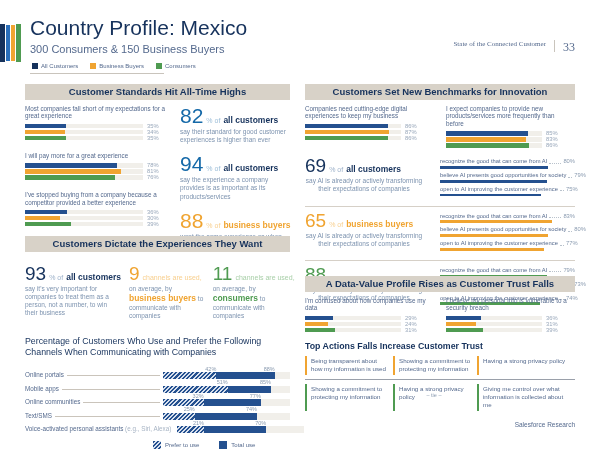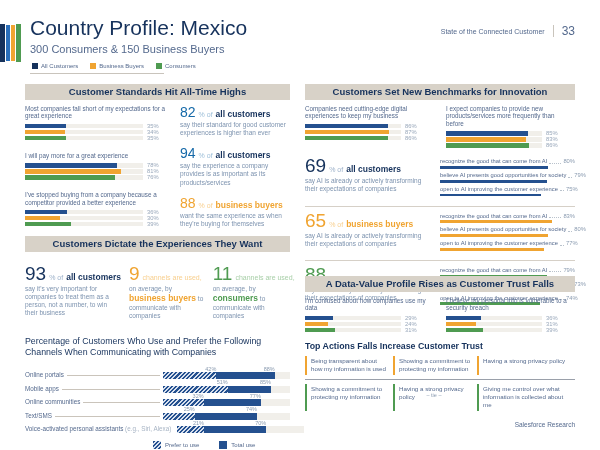--- a/index.html
+++ b/index.html
@@ -8,21 +8,21 @@
 
   
   .stripes{left:0;top:24px;display:flex;height:38px;}
   .stripes i{display:block;margin-right:1px;}
   .s1{width:5px;background:#16325c;height:38px;}
   .s2{width:4px;background:#2a6fbb;height:36px;margin-top:1px;}
   .s3{width:4px;background:#f0a431;height:36px;margin-top:1px;}
   .s4{width:5px;background:#4f9b51;height:38px;}
   .title{left:30px;top:16px;font-size:21px;color:#16325c;font-weight:400;}
   .subtitle{left:30px;top:43px;font-size:11px;color:#54698d;}
-  .topright{right:25px;top:24px;display:flex;align-items:center;gap:8px;}
+  .topright{right:25px;top:40px;display:flex;gap:8px;font-family:Liberation Serif, serif;}
   .report-name{font-size:7px;color:#54698d;}
   .vdiv{width:1px;height:12px;background:#c9c4bc;display:inline-block;}
   .pagenum{font-size:12px;color:#54698d;}
   .legend{left:30px;top:63px;display:flex;gap:12px;padding:0 4px 4px 2px;border-bottom:1px solid #c9c4bc;width:128px;}
   .litem{display:flex;align-items:center;gap:3px;font-size:6px;color:#54698d;white-space:nowrap;}
   .sw{width:6px;height:6px;display:inline-block;flex-shrink:0;}
   .sw-navy{background:#16325c;} .sw-orange{background:#f0a431;} .sw-green{background:#4f9b51;}
 
   
   .sechead{height:16px;line-height:16px;background:#d8d2c8;color:#16325c;font-weight:bold;font-size:9.5px;text-align:center;white-space:nowrap;overflow:hidden;}
@@ -36,21 +36,21 @@
   .brow{display:flex;align-items:center;height:6px;}
   .btrack{width:118px;height:4.5px;background:#f1efea;}
   .btrack2{width:96px;height:4.5px;background:#f1efea;}
   .bfill{height:100%;}
   .f-navy{background:#24508f;} .f-orange{background:#f0a431;} .f-green{background:#4f9b51;}
   .bpct{font-size:5.8px;color:#98a7ba;margin-left:4px;width:18px;flex-shrink:0;}
 
   
   .stat{margin-bottom:9px;}
   .stat-top{display:flex;align-items:baseline;white-space:nowrap;}
-  .stat-num{font-size:14px;line-height:1;}
+  .stat-num{font-size:21px;line-height:1;}
   .stat-suffix{font-size:7px;margin:0 3px;}
   .stat-aud{font-size:8.5px;font-weight:bold;}
   .stat-desc{font-size:6.5px;line-height:1.25;color:#7d93af;margin-top:2px;}
   .acc-blue .stat-num{color:#1569a8;} .acc-blue .stat-aud{color:#16325c;} .acc-blue .stat-suffix{color:#9bbdd8;}
   .acc-navy .stat-num{color:#16325c;} .acc-navy .stat-aud{color:#16325c;} .acc-navy .stat-suffix{color:#9bb0c9;}
   .acc-orange .stat-num{color:#f0a431;} .acc-orange .stat-aud{color:#f0a431;} .acc-orange .stat-suffix{color:#f8cf8e;}
   .acc-green .stat-num{color:#4f9b51;} .acc-green .stat-aud{color:#4f9b51;} .acc-green .stat-suffix{color:#a8cfa8;}
 
   
   #sec-standards{left:25px;top:84px;width:265px;}
@@ -81,21 +81,21 @@
 
   
   .minirow{display:flex;gap:13px;margin-top:5px;}
   .mini{width:128px;}
   .minilabel{font-size:6.3px;line-height:1.18;color:#54698d;margin-bottom:3px;min-height:14px;}
 
   
   .aigroup{display:flex;padding:4px 0 3px 0;}
   .aigroup + .aigroup{border-top:1px solid #d6d0c7;}
   .aiwrap{margin-top:4px;}
-  .aileft{width:128px;}
+  .aileft{width:128px;text-align:center;}
   .aileft .stat-num{font-size:19px;}
   .aileft .stat-desc{width:118px;}
   .airight{width:135px;margin-left:7px;padding-top:2px;}
   .airow{margin-bottom:3.5px;}
   .airow-top{display:flex;align-items:flex-end;font-size:5.8px;color:#54698d;line-height:1.1;}
   .ailabel{white-space:nowrap;}
   .leader{flex:1;border-bottom:1px dotted #b9c2cc;margin:0 2px 1px 2px;min-width:4px;}
   .aipct{color:#8a9bb0;}
   .aibar{height:2.5px;margin-top:1.5px;}
   .b-navy{background:#24508f;} .b-orange{background:#f0a431;} .b-green{background:#4f9b51;}

